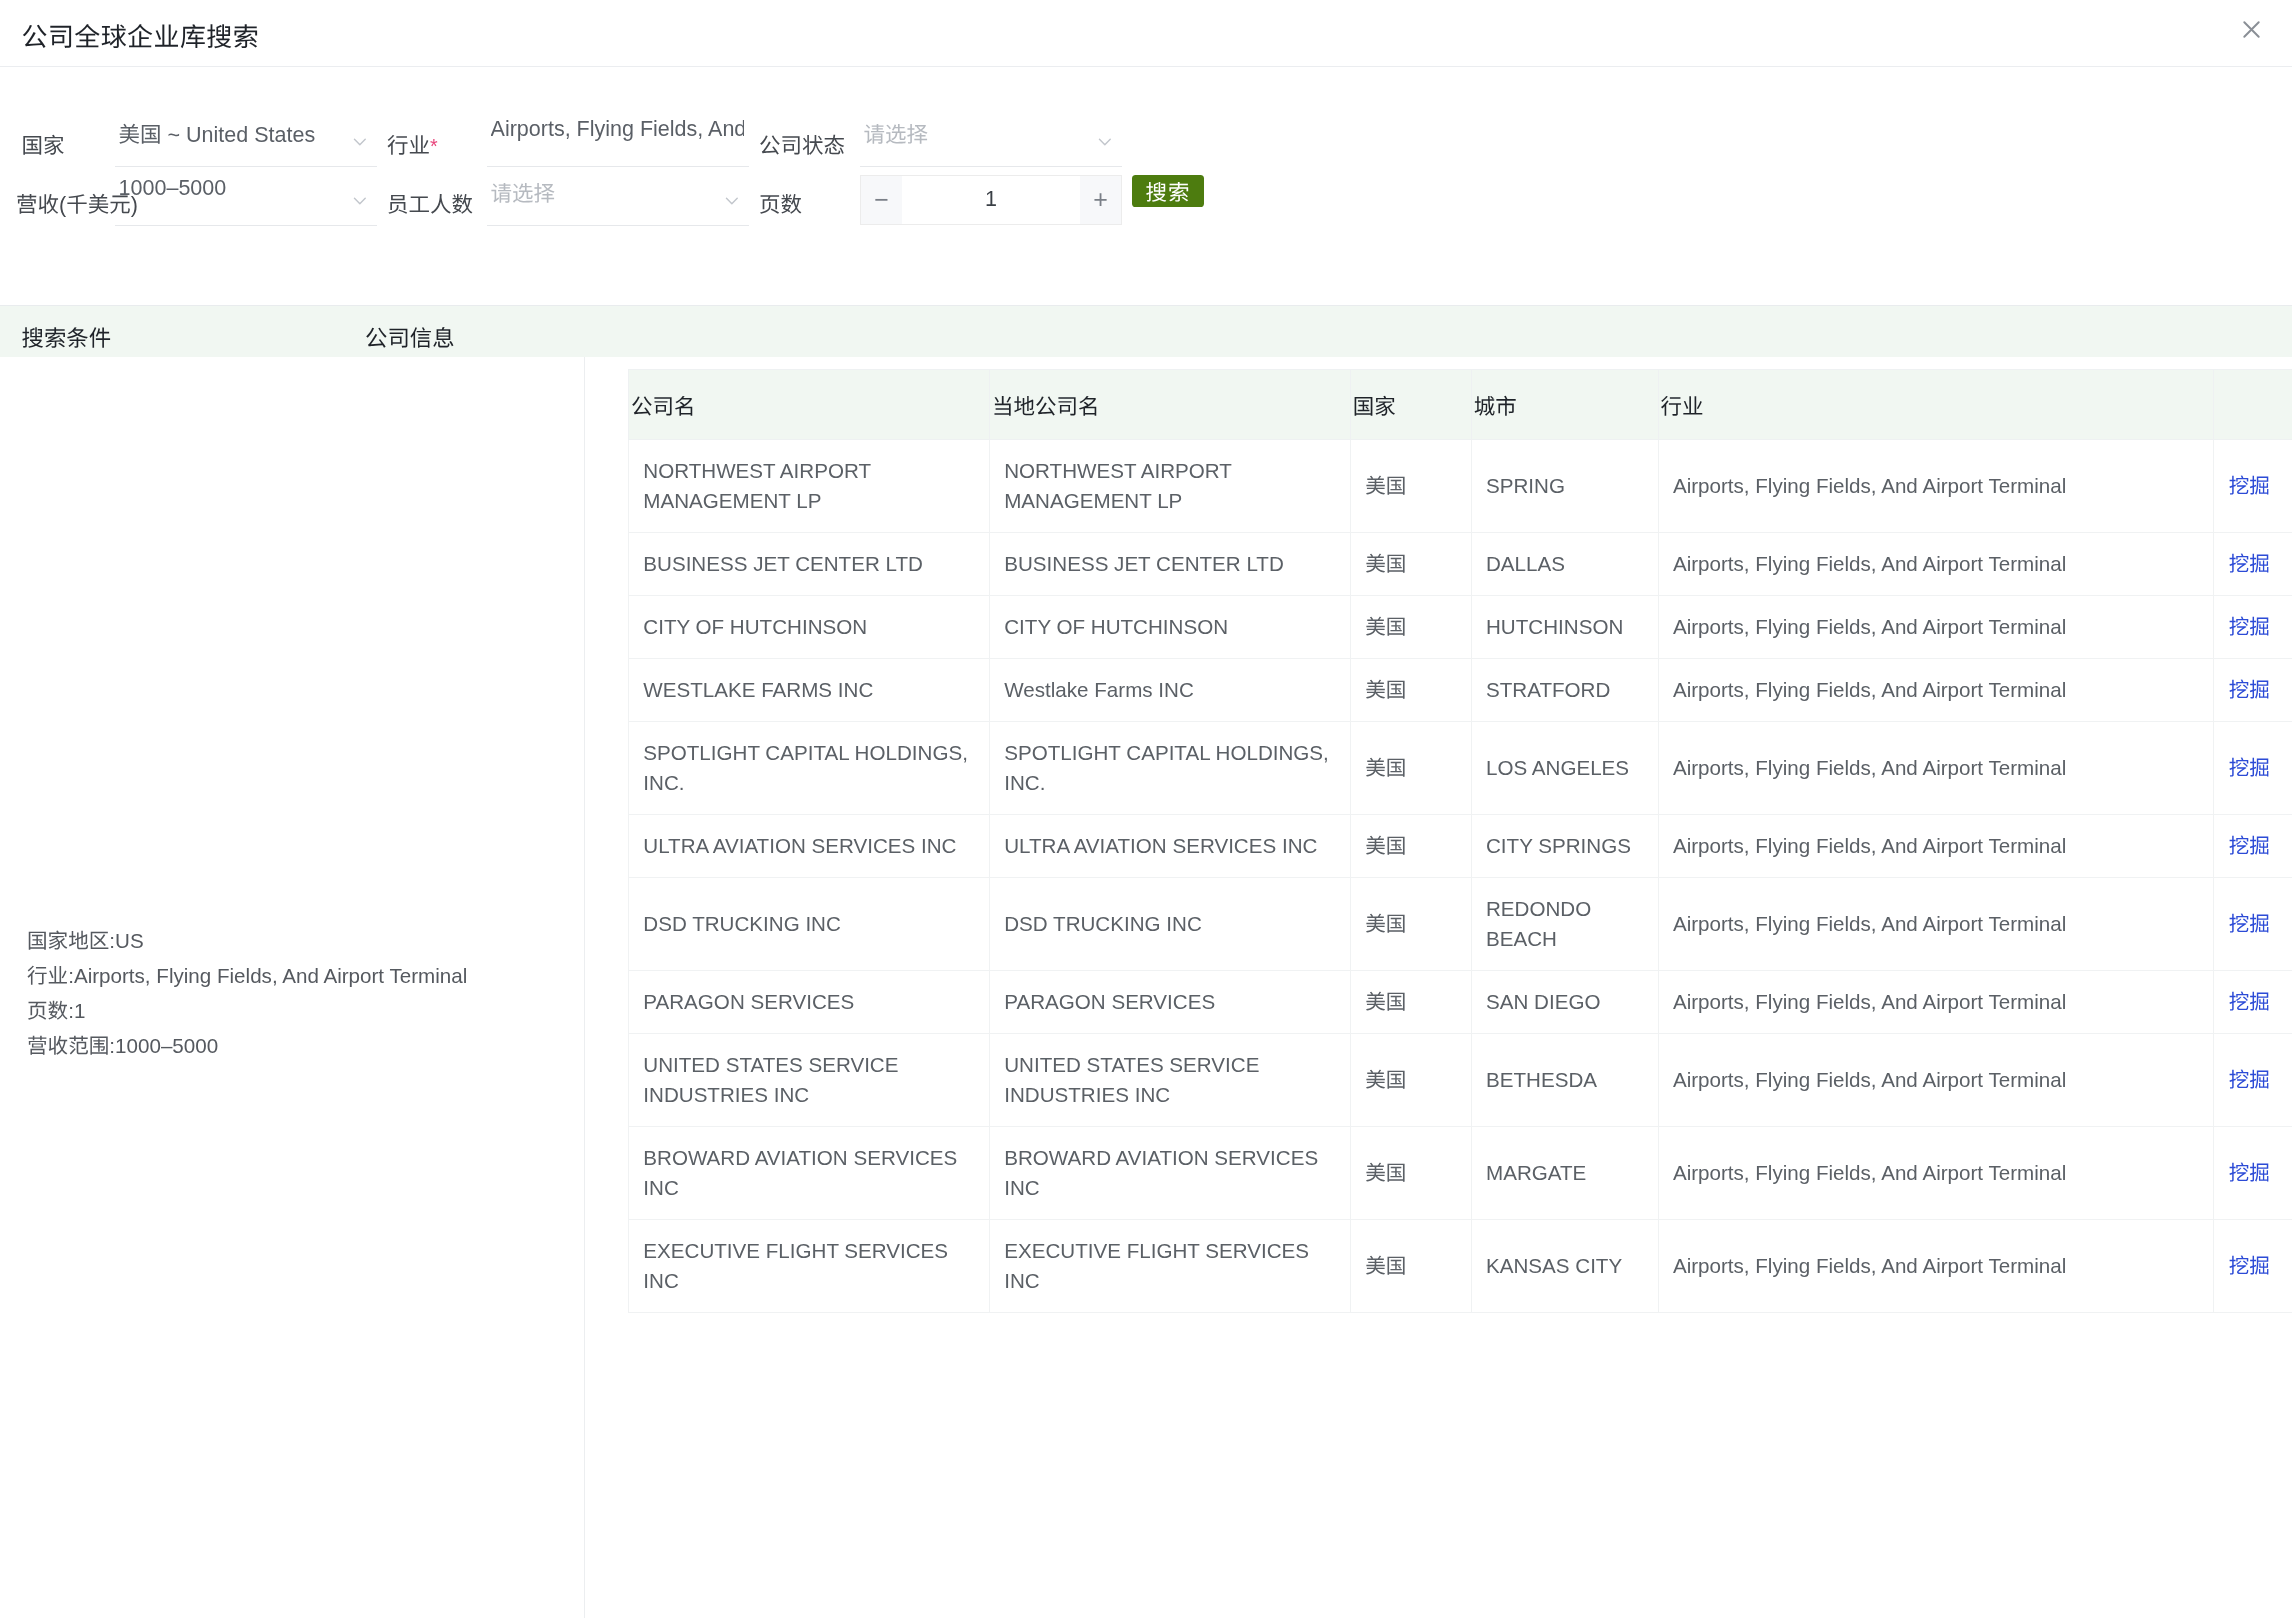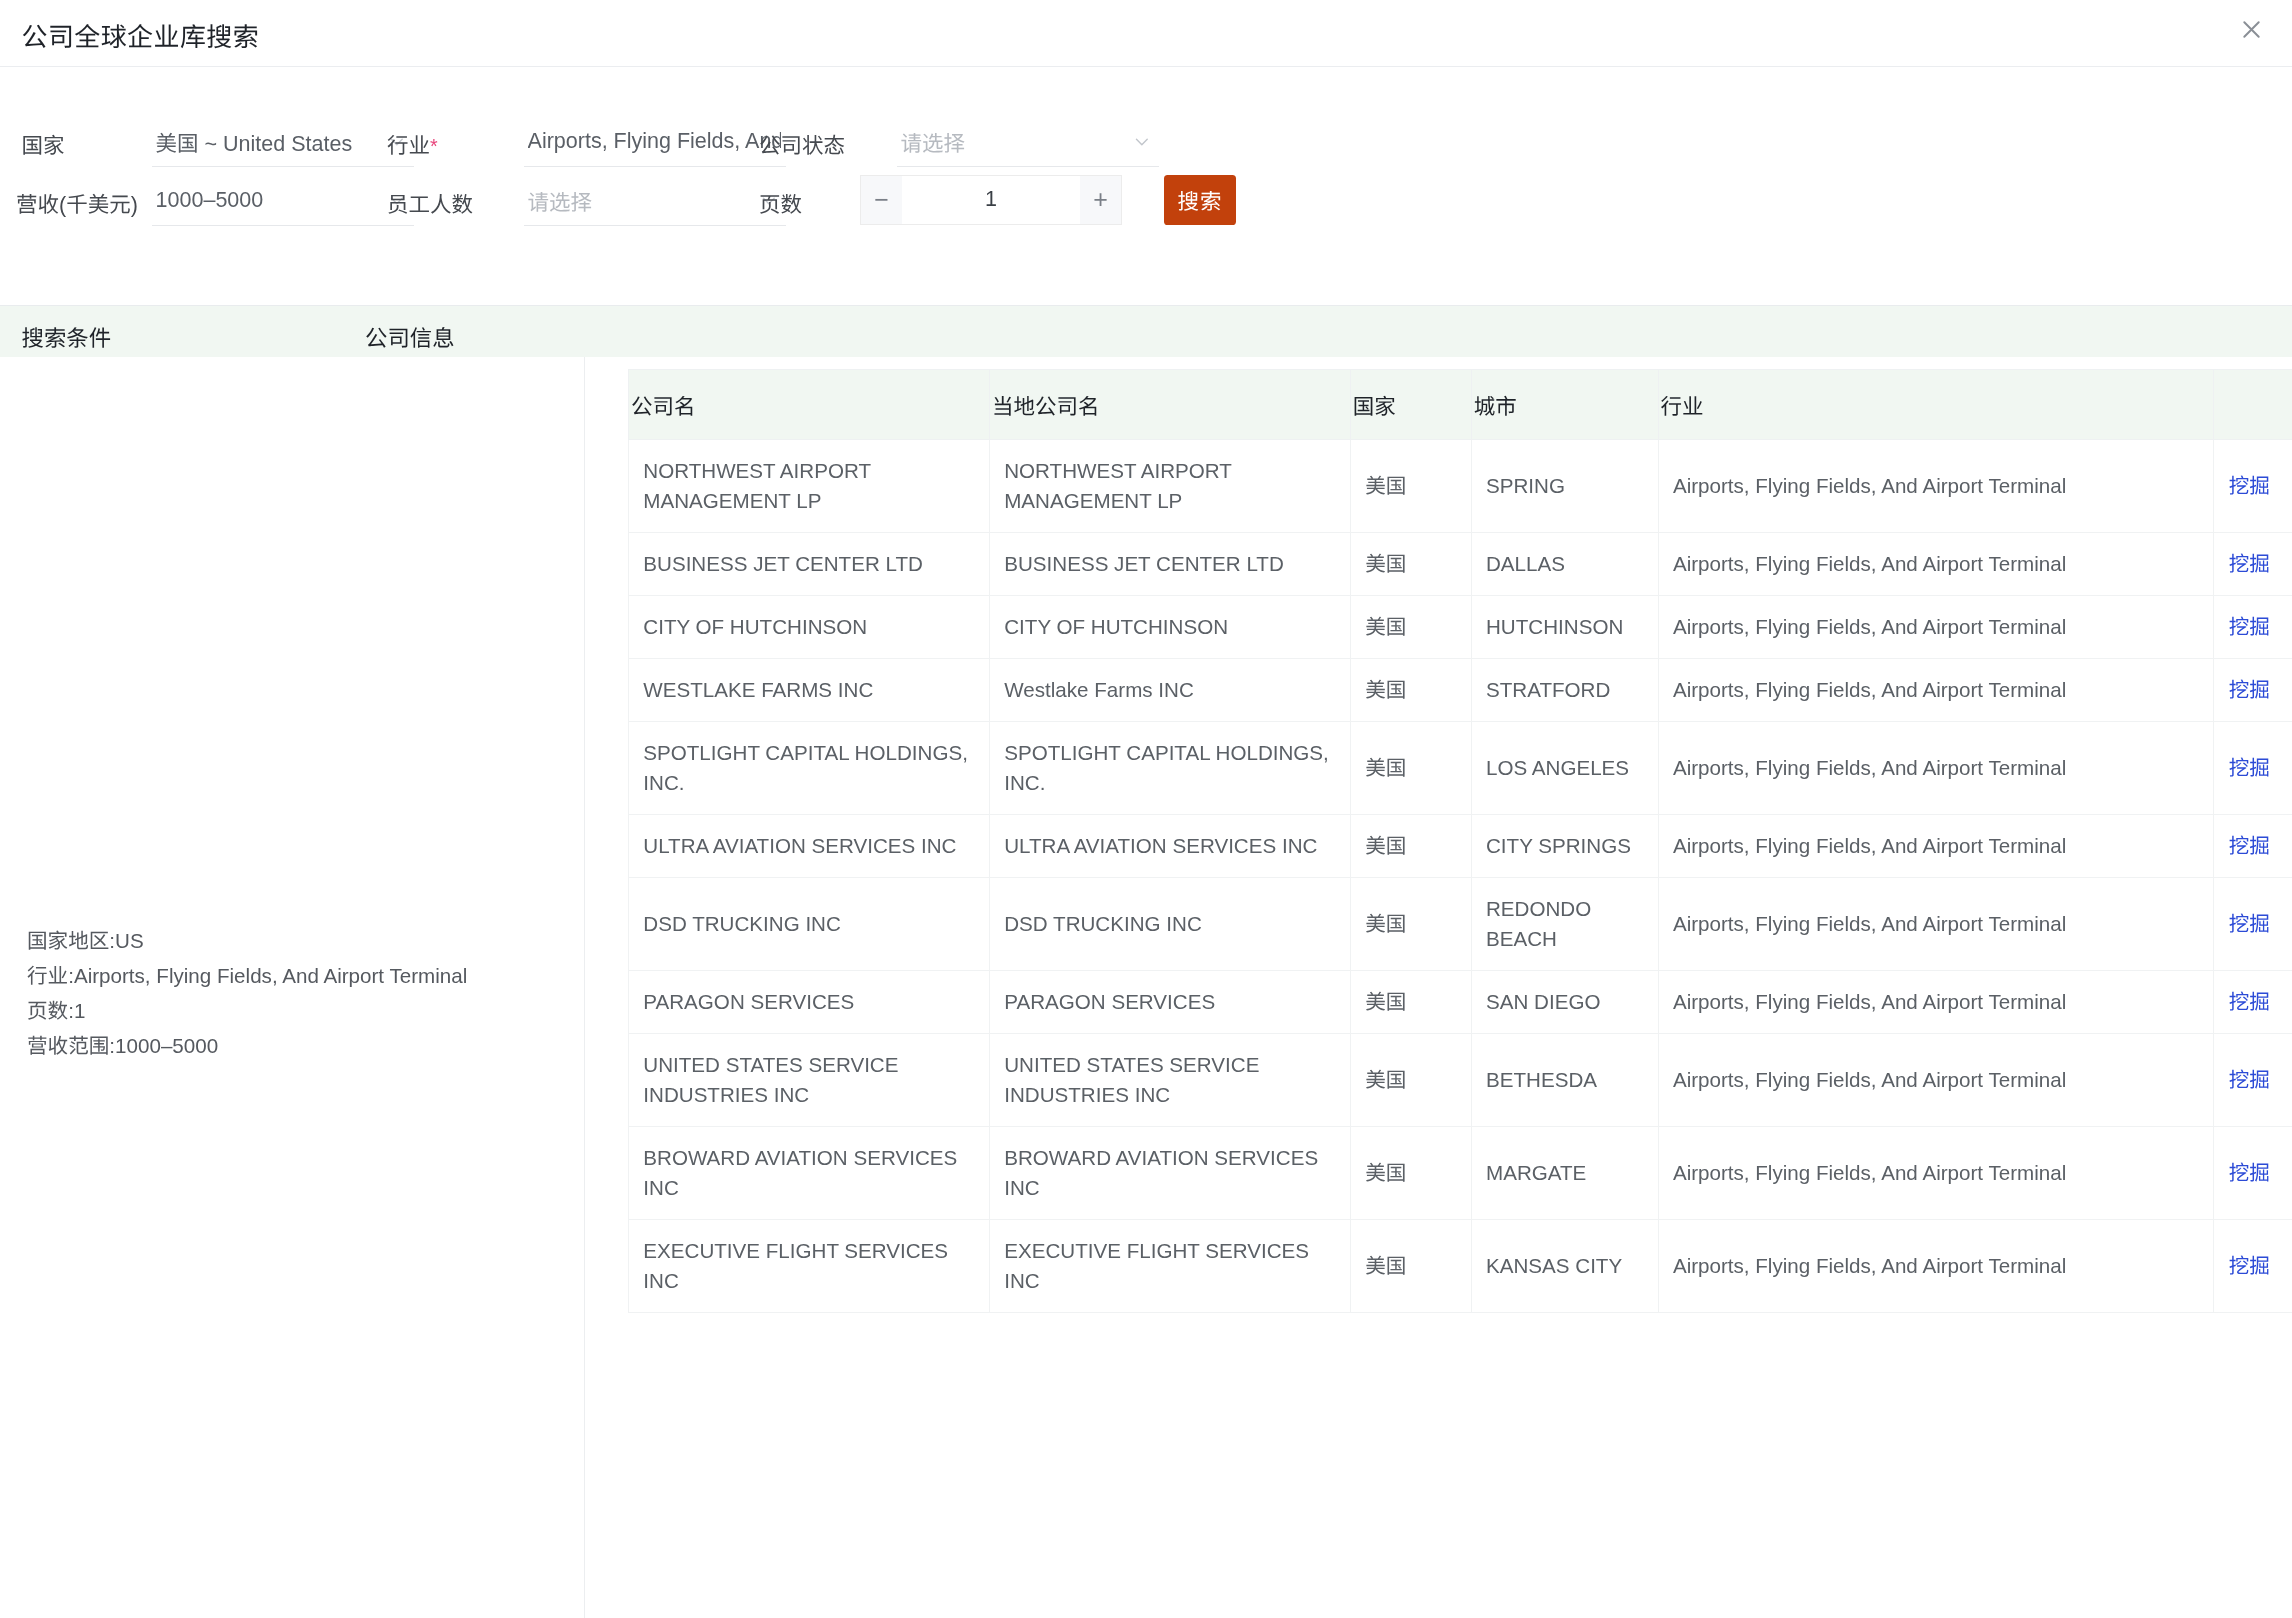--- a/index.html
+++ b/index.html
@@ -57,23 +57,22 @@
     color: #45494f;
     white-space: nowrap;
   }
   .flabel .req { color: #e8467c; font-size: 19.7px; }
 
   .field {
     position: relative;
     border-bottom: 0.9px solid #e6e8eb;
     height: 50px;
     display: flex;
-    align-items: center;
+    align-items: flex-start;
     padding: 0 5.4px 0 3.6px;
-    margin-left: 37px;
   }
   .fval {
     font-size: 21.5px;
     color: #5a5f66;
     white-space: nowrap;
     overflow: hidden;
   }
   .fval.placeholder { color: #b6bac0; }
   .chev {
     position: absolute;
@@ -119,31 +118,30 @@
   .step-val {
     flex: 1;
     display: flex; align-items: center; justify-content: center;
     font-size: 21.5px;
     color: #3a3f46;
     background: #ffffff;
   }
   .search-btn {
     position: absolute;
     left: 1132px; top: 3.6px;
-    width: 72px; height: 50px;
-    background: #c2410c;
+    width: 72px; height: 32px;
+    background: #4d7c0f;
     color: #ffffff;
     border: none;
     border-radius: 3.6px;
     font-size: 21.5px;
     font-family: inherit;
     cursor: pointer;
     display: flex; align-items: center; justify-content: center;
     letter-spacing: 0.9px;
-    margin-left: 32px;
   }
 
   
   .sec-band {
     position: relative;
     height: 52px;
     background: #f1f7f2;
     border-top: 0.9px solid #e9ecee;
   }
   .sec-title {

